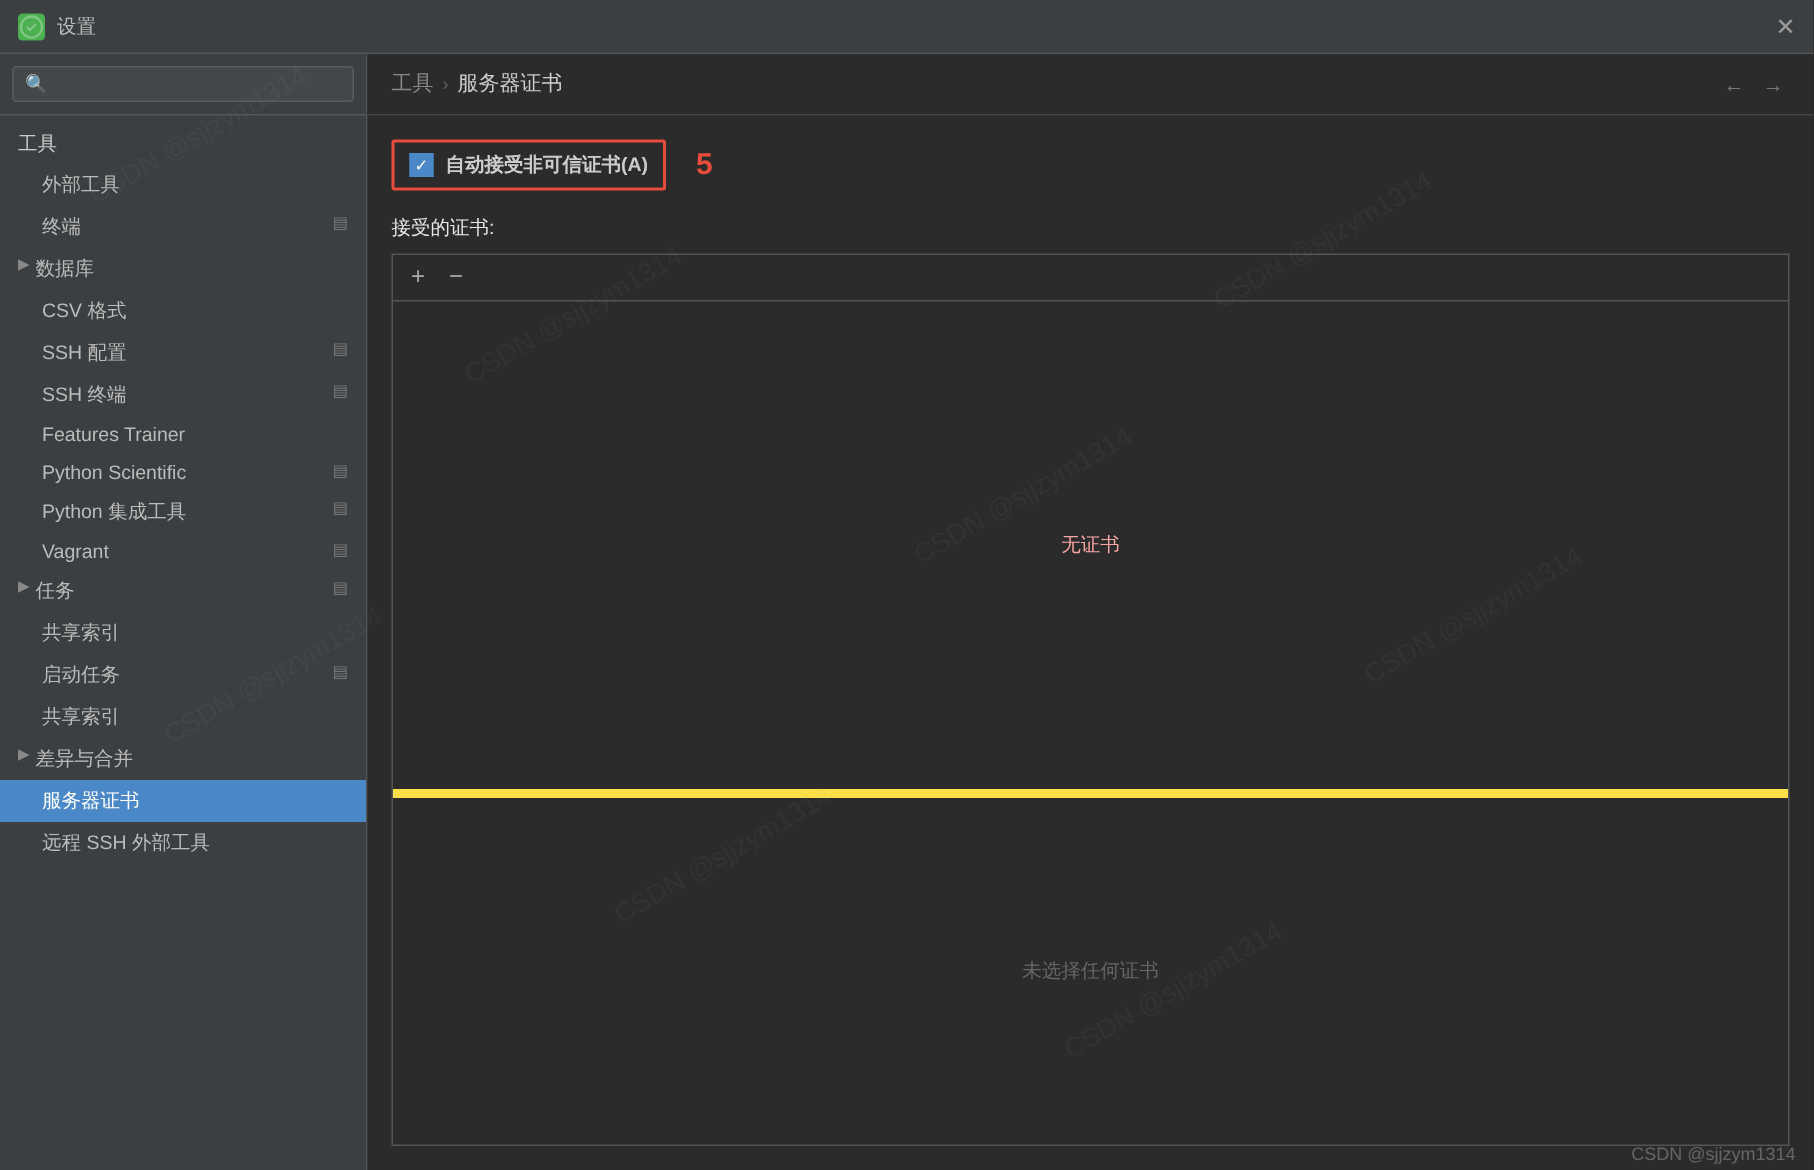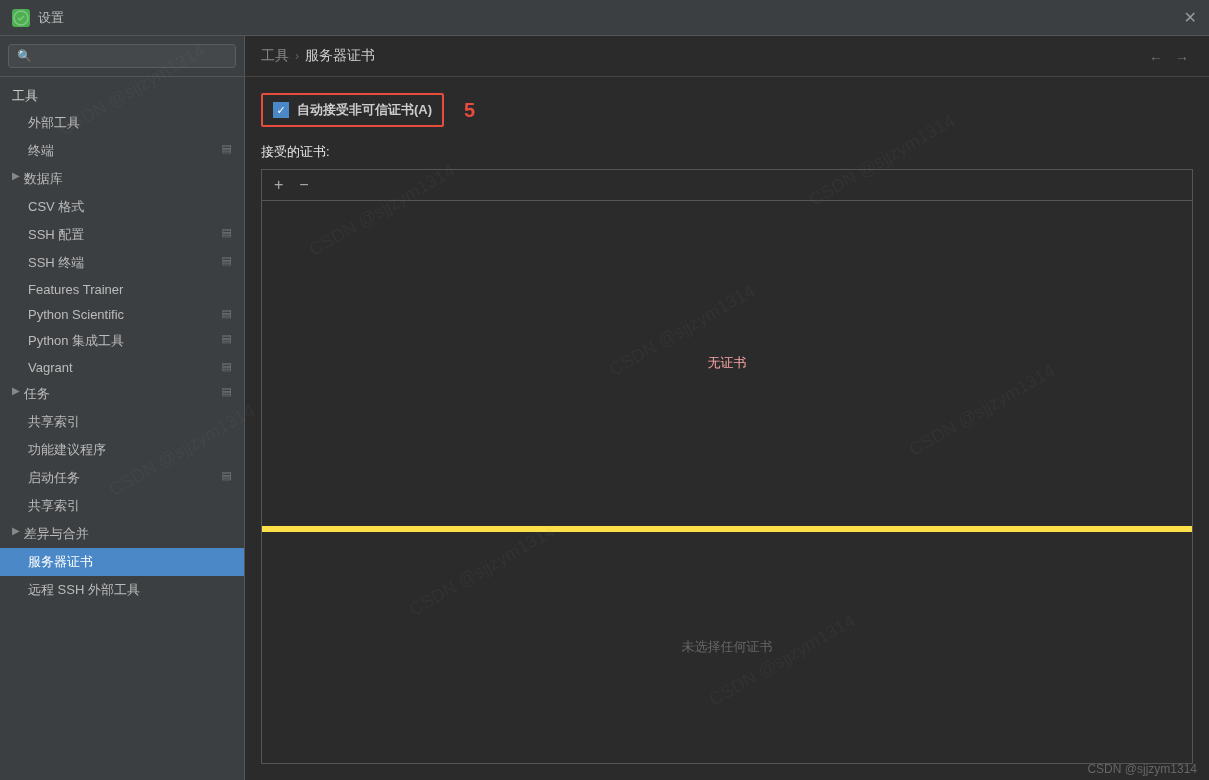--- a/index.html
+++ b/index.html
@@ -377,23 +377,20 @@
       <div class="sidebar-item has-arrow">
         <span class="arrow">▶</span>
         <span>任务</span>
         <span class="expand-icon">▤</span>
       </div>
 
       <div class="sidebar-item">
         <span>共享索引</span>
       </div>
 
-      <div class="sidebar-item">
-        <span>功能建议程序</span>
-      </div>
 
       <div class="sidebar-item">
         <span>启动任务</span>
         <span class="expand-icon">▤</span>
       </div>
 
 
       <div class="sidebar-item">
         <span>共享索引</span>
       </div>

